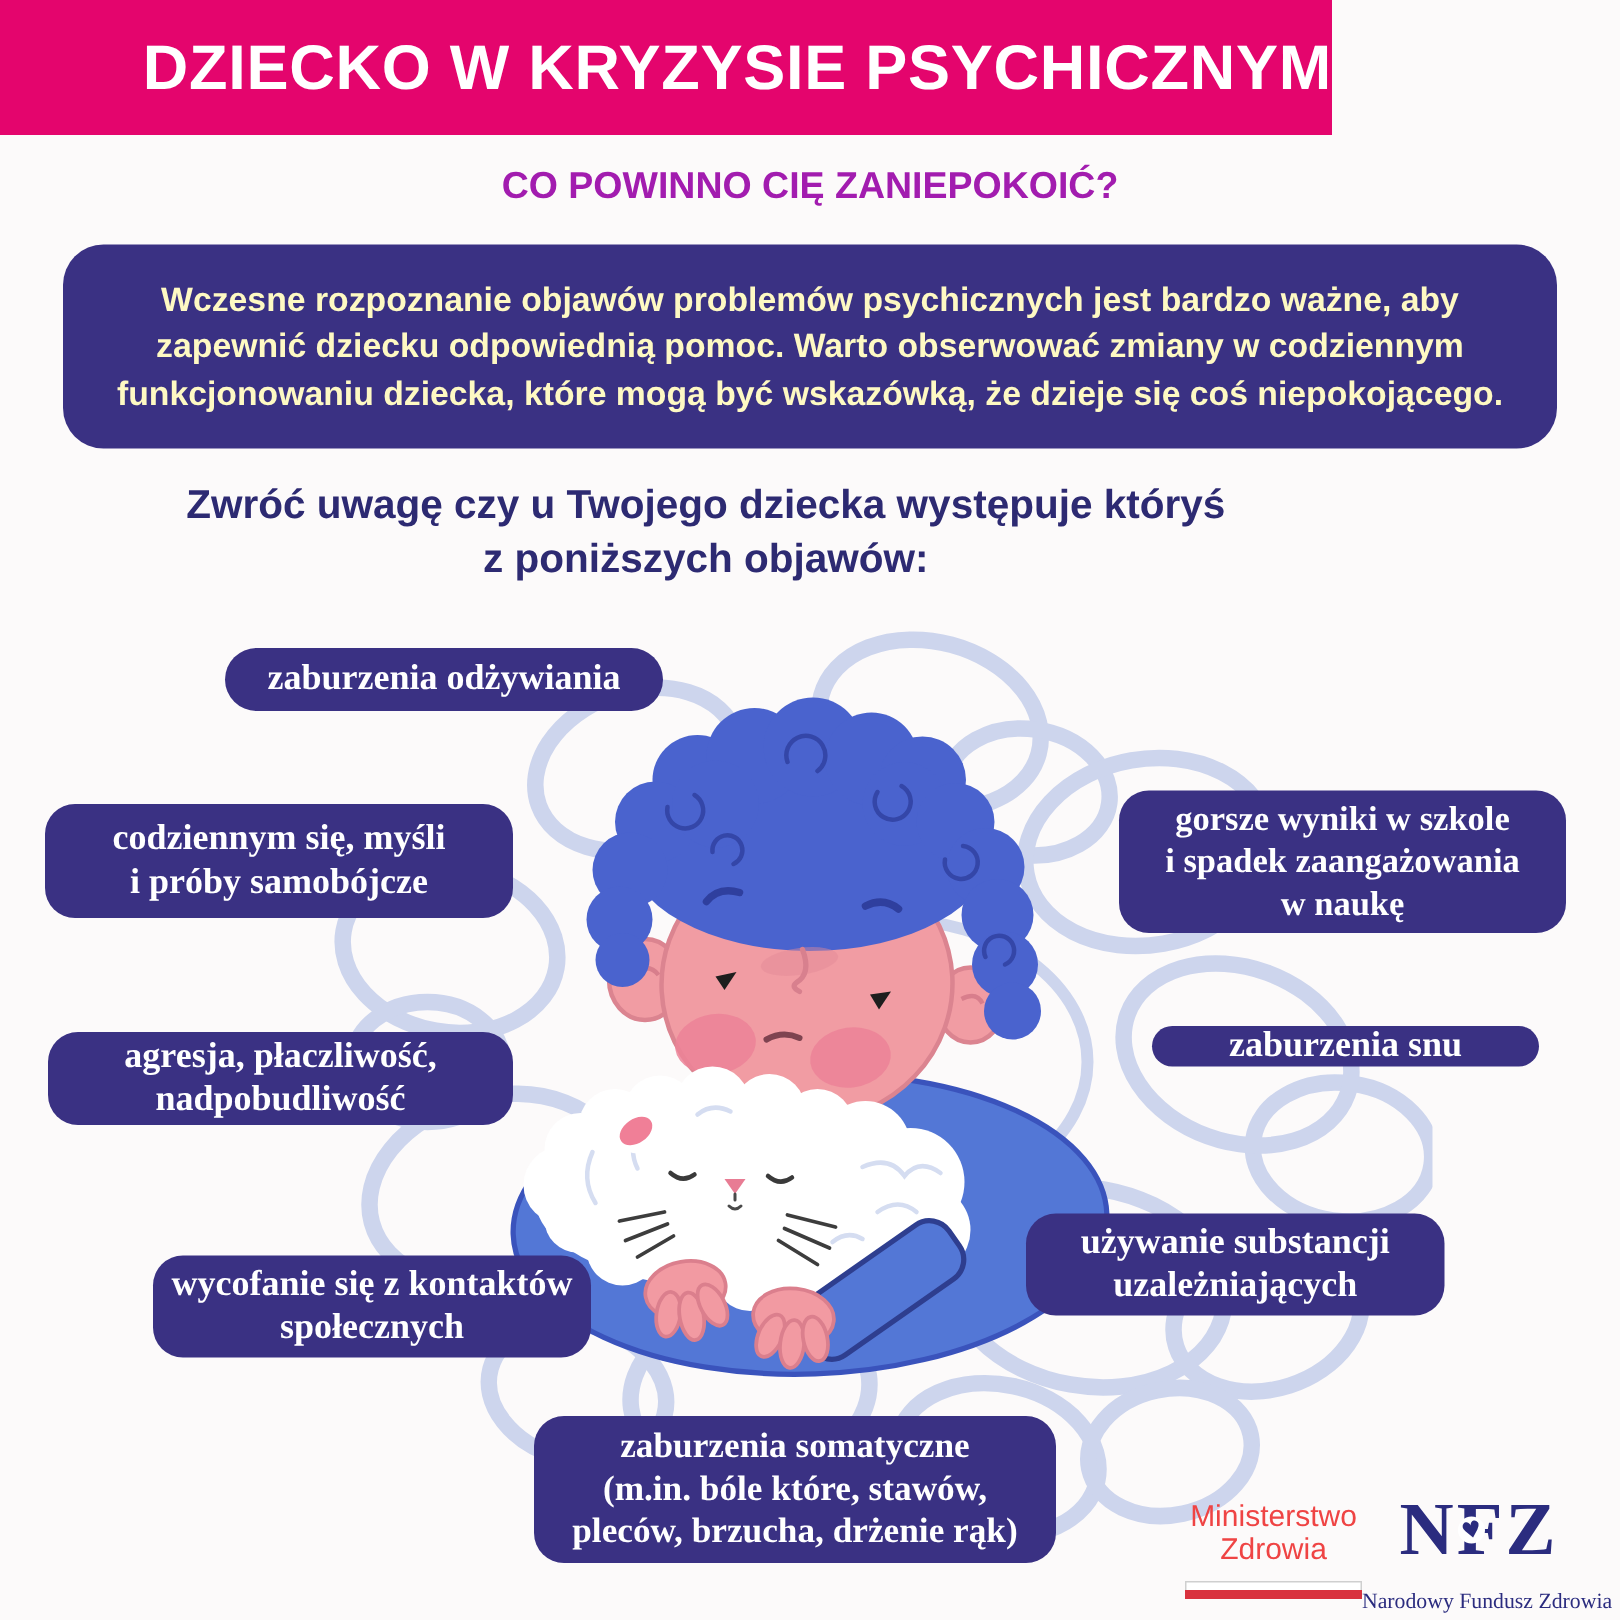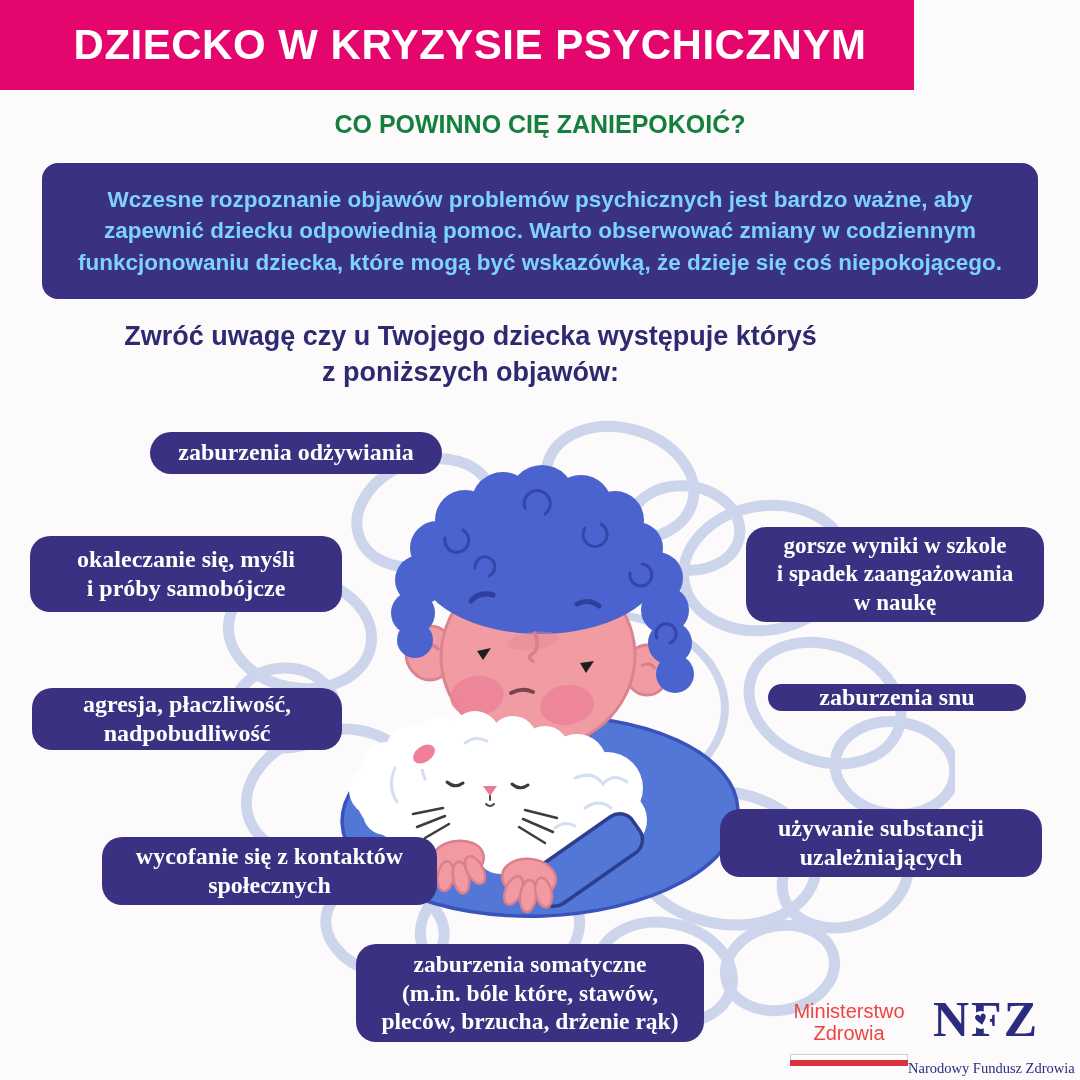--- a/index.html
+++ b/index.html
@@ -1,45 +1,45 @@
 <!DOCTYPE html>
 <html><head>
 <meta charset="utf-8">
 <style>
   html,body{margin:0;padding:0;}
   body{font-family:"Liberation Sans",sans-serif;}
   .canvas{position:relative;width:1080px;height:1080px;background:#FCFAFA;overflow:hidden;}
 
   
   .header{position:absolute;left:0;top:0;width:888px;height:90px;background:#E4056D;
-          display:flex;align-items:center;justify-content:center;z-index:4;padding-left:26px;}
+          display:flex;align-items:center;justify-content:flex-end;z-index:4;}
   .header-title{color:#FFFFFF;font-size:42px;font-weight:bold;letter-spacing:.5px;margin:0;}
 
   .subtitle{position:absolute;left:0;top:110px;width:1080px;text-align:center;
-            color:#15803d;font-size:25px;font-weight:bold;z-index:4;}
+            color:#a21caf;font-size:25px;font-weight:bold;z-index:4;}
 
   .intro-box{position:absolute;left:42px;top:163px;width:996px;height:136px;background:#3A3183;
-             border-radius:16px;color:#7dd3fc;display:flex;align-items:center;justify-content:center;
+             border-radius:27px;color:#fef9c3;display:flex;align-items:center;justify-content:center;
              text-align:center;font-size:22.5px;font-weight:bold;line-height:1.4;white-space:pre-line;z-index:4;}
 
   .attention{position:absolute;left:0;top:318px;width:941px;text-align:center;color:#2D2A72;
              font-size:27px;font-weight:bold;line-height:1.35;white-space:pre-line;z-index:4;}
 
   
   .pill{position:absolute;background:#3A3183;color:#FFFFFF;font-weight:bold;font-size:24px;
         line-height:1.22;display:flex;align-items:center;justify-content:center;text-align:center;
         white-space:pre-line;border-radius:20px;z-index:3;font-family:Liberation Serif, serif;}
   #p1{left:150px;top:432px;width:292px;height:42px;border-radius:21px;}
   #p2{left:598px;top:432px;width:296px;height:42px;border-radius:21px;}
   #p3{left:30px;top:536px;width:312px;height:76px;}
   #p4{left:746px;top:527px;width:298px;height:95px;font-size:23px;}
   #p5{left:32px;top:688px;width:310px;height:62px;}
   #p6{left:768px;top:684px;width:258px;height:27px;border-radius:20px;}
-  #p7{left:102px;top:837px;width:335px;height:68px;}
-  #p8{left:720px;top:809px;width:322px;height:68px;}
+  #p7{left:102px;top:837px;width:292px;height:68px;}
+  #p8{left:684px;top:809px;width:279px;height:68px;}
   #p9{left:356px;top:944px;width:348px;height:98px;font-size:23.5px;}
 
   .illustration{position:absolute;left:125px;top:408px;width:830px;height:622px;z-index:1;}
 
   
   .mz{position:absolute;left:790px;top:1000px;z-index:4;color:#ef4444;font-size:20px;line-height:1.12;text-align:center;}
   .mz-flag{margin-top:9px;width:118px;}
   .mz-flag-white{height:5px;background:#FFFFFF;border:1px solid #CFCFCF;border-bottom:none;}
   .mz-flag-red{height:6px;background:#D9323E;}
 
@@ -199,21 +199,21 @@
     </g>
     <g transform="translate(404,470) rotate(6)">
       <ellipse cx="0" cy="0" rx="27" ry="19" fill="#F29AA2" stroke="#DB7F8D" stroke-width="2.5"></ellipse>
       <ellipse cx="-14" cy="14" rx="8" ry="15" fill="#F29AA2" stroke="#DB7F8D" stroke-width="2.5" transform="rotate(18 -14 14)"></ellipse>
       <ellipse cx="1" cy="18" rx="8" ry="16" fill="#F29AA2" stroke="#DB7F8D" stroke-width="2.5"></ellipse>
       <ellipse cx="16" cy="13" rx="8" ry="15" fill="#F29AA2" stroke="#DB7F8D" stroke-width="2.5" transform="rotate(-18 16 13)"></ellipse>
     </g>
   </svg>
 
   <div class="pill" id="p1">zaburzenia odżywiania</div>
-  <div class="pill" id="p3">okaleczanie się, myśli
+  <div class="pill" id="p3">codziennym się, myśli
 i próby samobójcze</div>
   <div class="pill" id="p5">agresja, płaczliwość,
 nadpobudliwość</div>
   <div class="pill" id="p4">gorsze wyniki w szkole
 i spadek zaangażowania
 w naukę</div>
   <div class="pill" id="p6">zaburzenia snu</div>
   <div class="pill" id="p7">wycofanie się z kontaktów
 społecznych</div>
   <div class="pill" id="p8">używanie substancji

